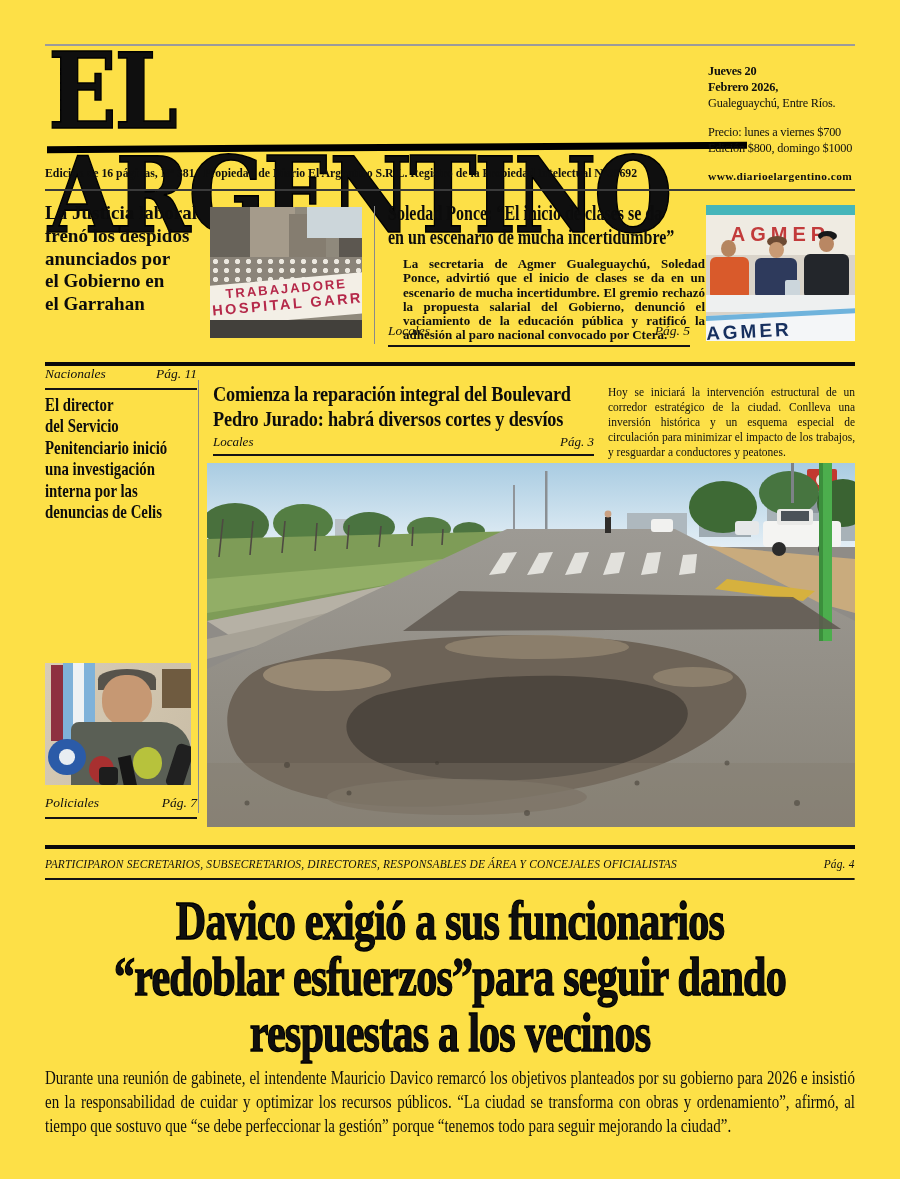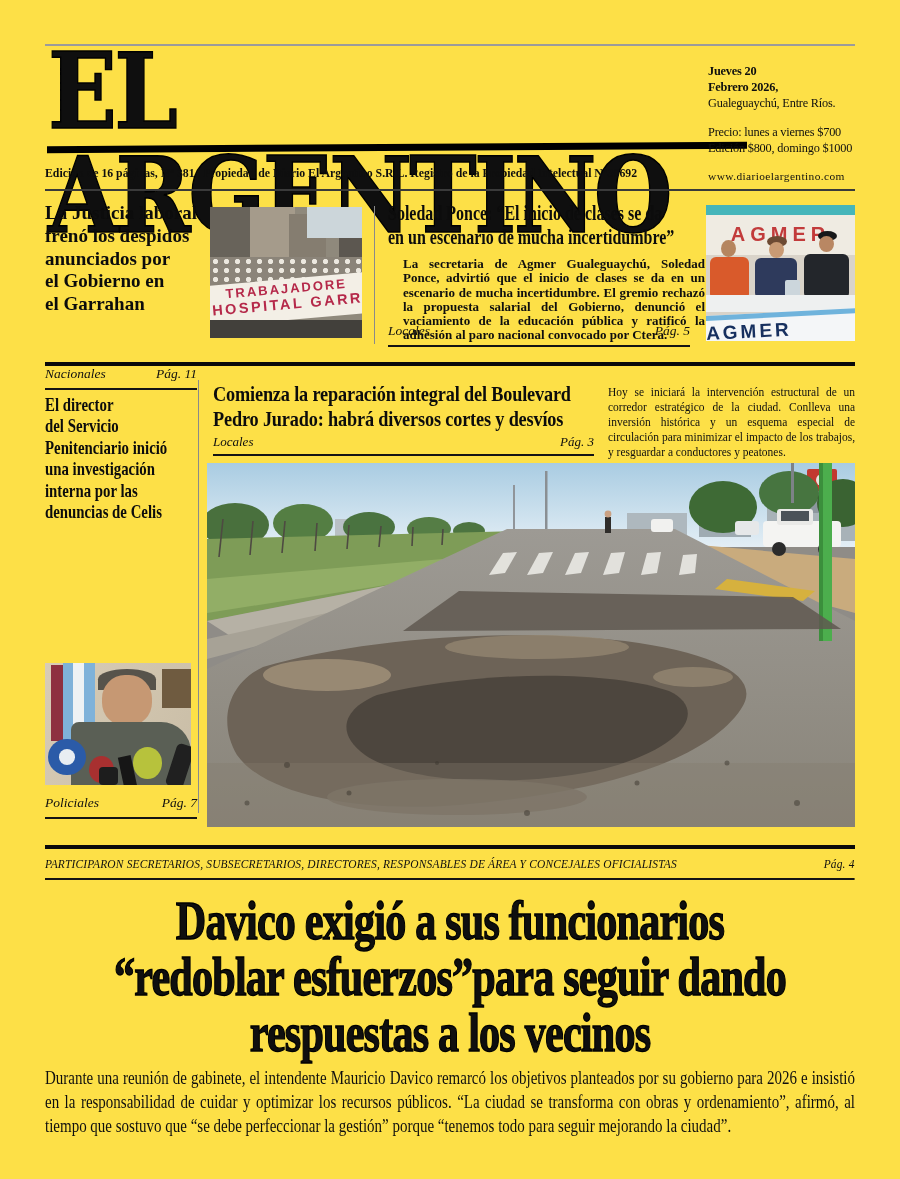--- a/index.html
+++ b/index.html
@@ -18,21 +18,21 @@
   .vdiv1{left:374px;top:206px;height:138px;}
   .vdiv2{left:198px;top:380px;height:433px;}
   
   .logo{left:48px;top:40px;font-family:"DejaVu Serif",serif;font-weight:bold;font-size:104px;
         line-height:104px;letter-spacing:-3px;transform:scaleX(0.87);transform-origin:0 0;
         -webkit-text-stroke:1.5px #000;}
   .logo-bar{left:47px;top:144px;width:700px;height:7px;background:#000;transform:rotate(-0.35deg);}
   .mh-info{left:708px;top:64px;width:150px;font-size:12.3px;line-height:1.3;white-space:nowrap;letter-spacing:-0.2px;}
   .mh-info .b{font-weight:bold;}
   .mh-info .gap{height:13px;}
-  .mh-web{margin-top:12px;font-weight:normal;font-size:11.4px;letter-spacing:0.4px;}
+  .mh-web{margin-top:12px;font-weight:bold;font-size:11.4px;letter-spacing:0.4px;}
   .edition-line{left:45px;top:166px;width:760px;font-size:11.8px;font-weight:bold;}
   
   .hl{font-weight:bold;color:#0c0c0c;}
   .label-row{display:flex;justify-content:space-between;font-style:italic;font-size:13.5px;
              border-bottom:2px solid #141414;padding-bottom:6px;}
   .photo{position:absolute;overflow:hidden;background:#cfcac1;}
   .photo *{position:absolute;}
   
   .s1-head{left:45px;top:202px;width:176px;font-size:19px;line-height:1.2;}
   .s1-label{left:45px;top:335px;width:152px;margin-top:31px;}

